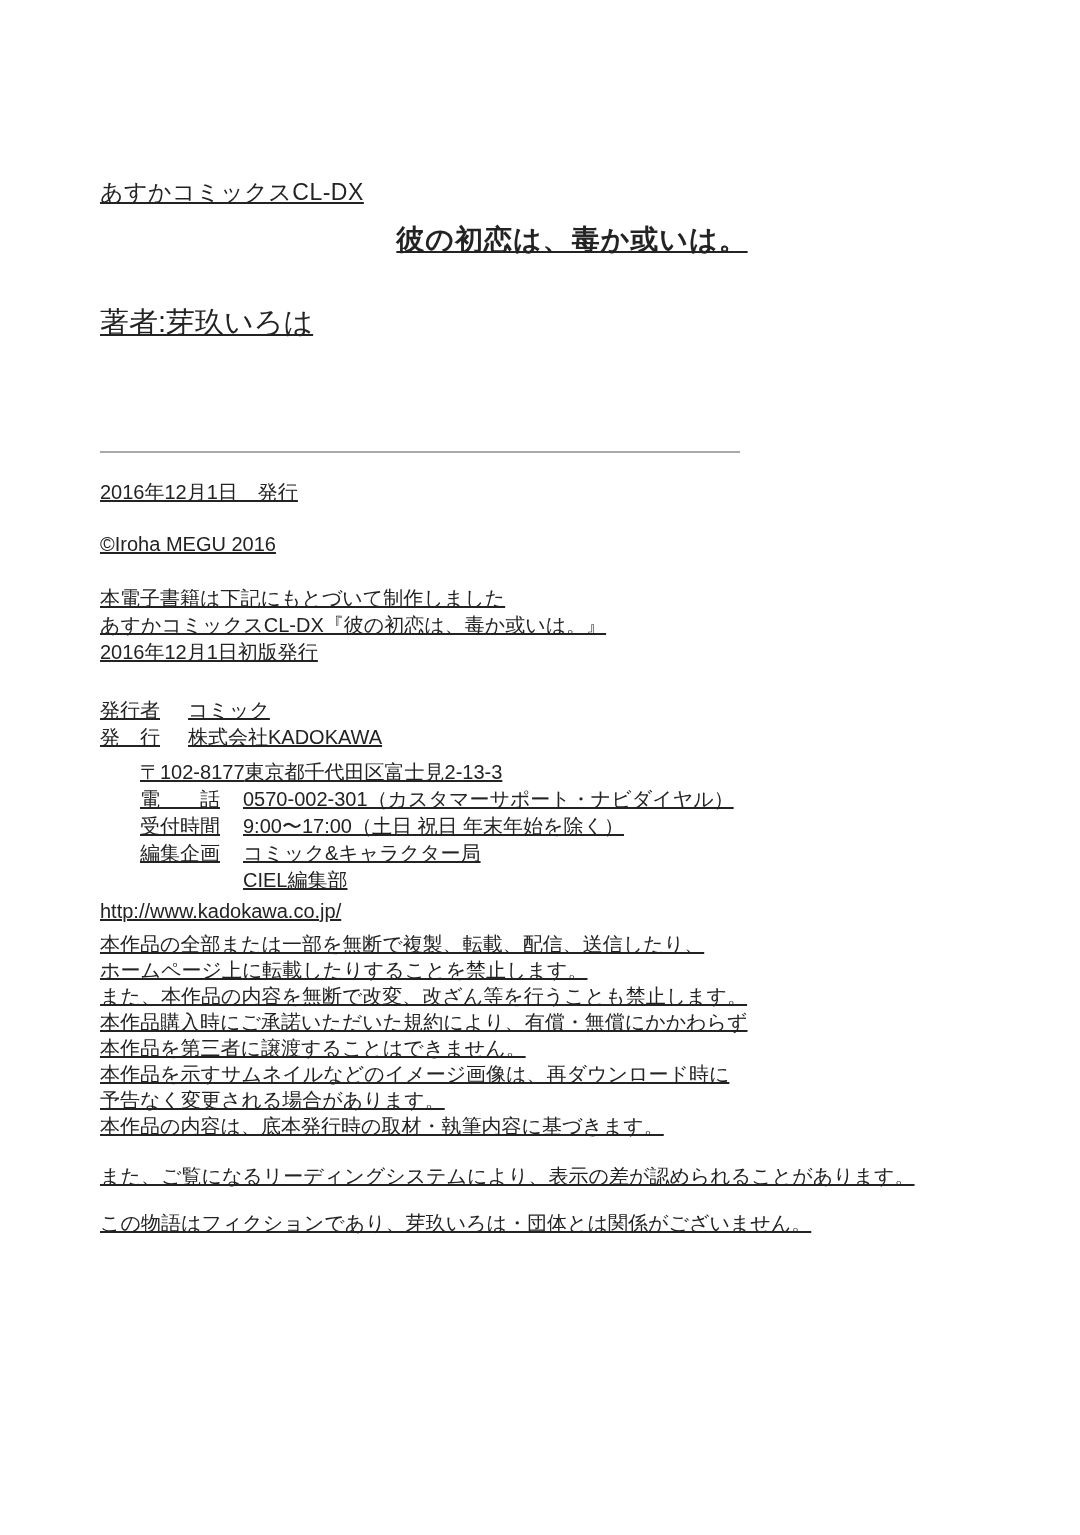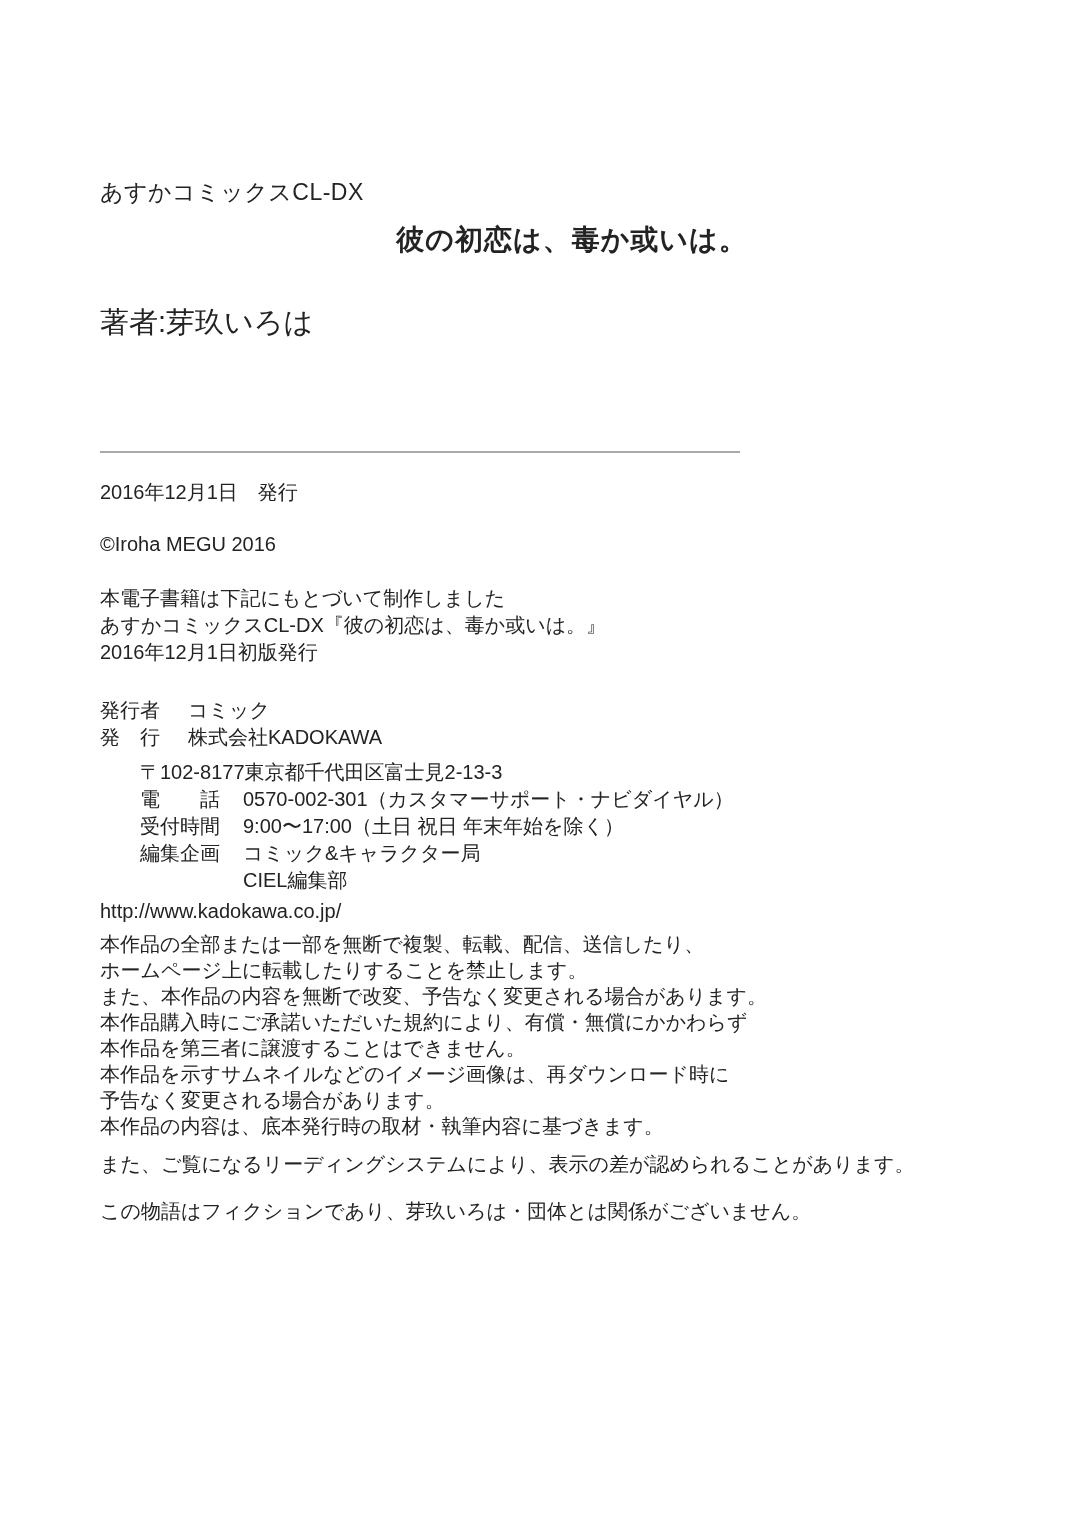--- a/index.html
+++ b/index.html
@@ -9,20 +9,21 @@
     height: 1236px;
     box-sizing: border-box;
     background: #ffffff;
     padding: 178px 36px 0 100px;
     font-family: "Liberation Sans", "DejaVu Sans", sans-serif;
     color: #232323;
     font-size: 20px;
     line-height: 27px;
     overflow: hidden;
     white-space: nowrap;
+    text-decoration: underline;
   }
   .imprint { font-size: 23px; line-height: 28px; letter-spacing: 0.5px; }
   .title {
     font-size: 28px;
     line-height: 52px;
     font-weight: 700;
     letter-spacing: 1px;
     margin: 8px 0 0 0;
     text-align: center;
   }
@@ -37,21 +38,21 @@
   .copyright { margin-top: 25px; }
   .source-note { margin-top: 27px; }
   .publisher { margin-top: 31px; }
   .contact { margin-top: 8px; margin-left: 40px; }
   .row { display: flex; }
   .lbl { flex: 0 0 auto; }
   .lbl-pub { min-width: 88px; }
   .lbl-contact { min-width: 103px; }
   .url { margin-top: 4px; }
   .legal { margin-top: 6px; line-height: 26px; }
-  .reading-note { margin-top: 12px; }
+  .reading-note { margin-top: 24px; }
   .fiction-note { margin-top: 20px; }
   .design-credit { margin-top: 26px; }
 </style>
 </head>
 <body>
 
 <div class="page">
 
   <div class="imprint">あすかコミックスCL-DX</div>
 
@@ -103,21 +104,21 @@
       <span class="lbl lbl-contact"></span>
       <span>CIEL編集部</span>
     </div>
   </div>
 
   <div class="url">http://www.kadokawa.co.jp/</div>
 
   <div class="legal">
     <div>本作品の全部または一部を無断で複製、転載、配信、送信したり、</div>
     <div>ホームページ上に転載したりすることを禁止します。</div>
-    <div>また、本作品の内容を無断で改変、予告なく変更される場合があります。</div>
+    <div>また、本作品の内容を無断で改変、改ざん等を行うことも禁止します。</div>
     <div>本作品購入時にご承諾いただいた規約により、有償・無償にかかわらず</div>
     <div>本作品を第三者に譲渡することはできません。</div>
     <div>本作品を示すサムネイルなどのイメージ画像は、再ダウンロード時に</div>
     <div>予告なく変更される場合があります。</div>
     <div>本作品の内容は、底本発行時の取材・執筆内容に基づきます。</div>
   </div>
 
   <div class="reading-note">また、ご覧になるリーディングシステムにより、表示の差が認められることがあります。</div>
 
   <div class="fiction-note">この物語はフィクションであり、芽玖いろは・団体とは関係がございません。</div>

